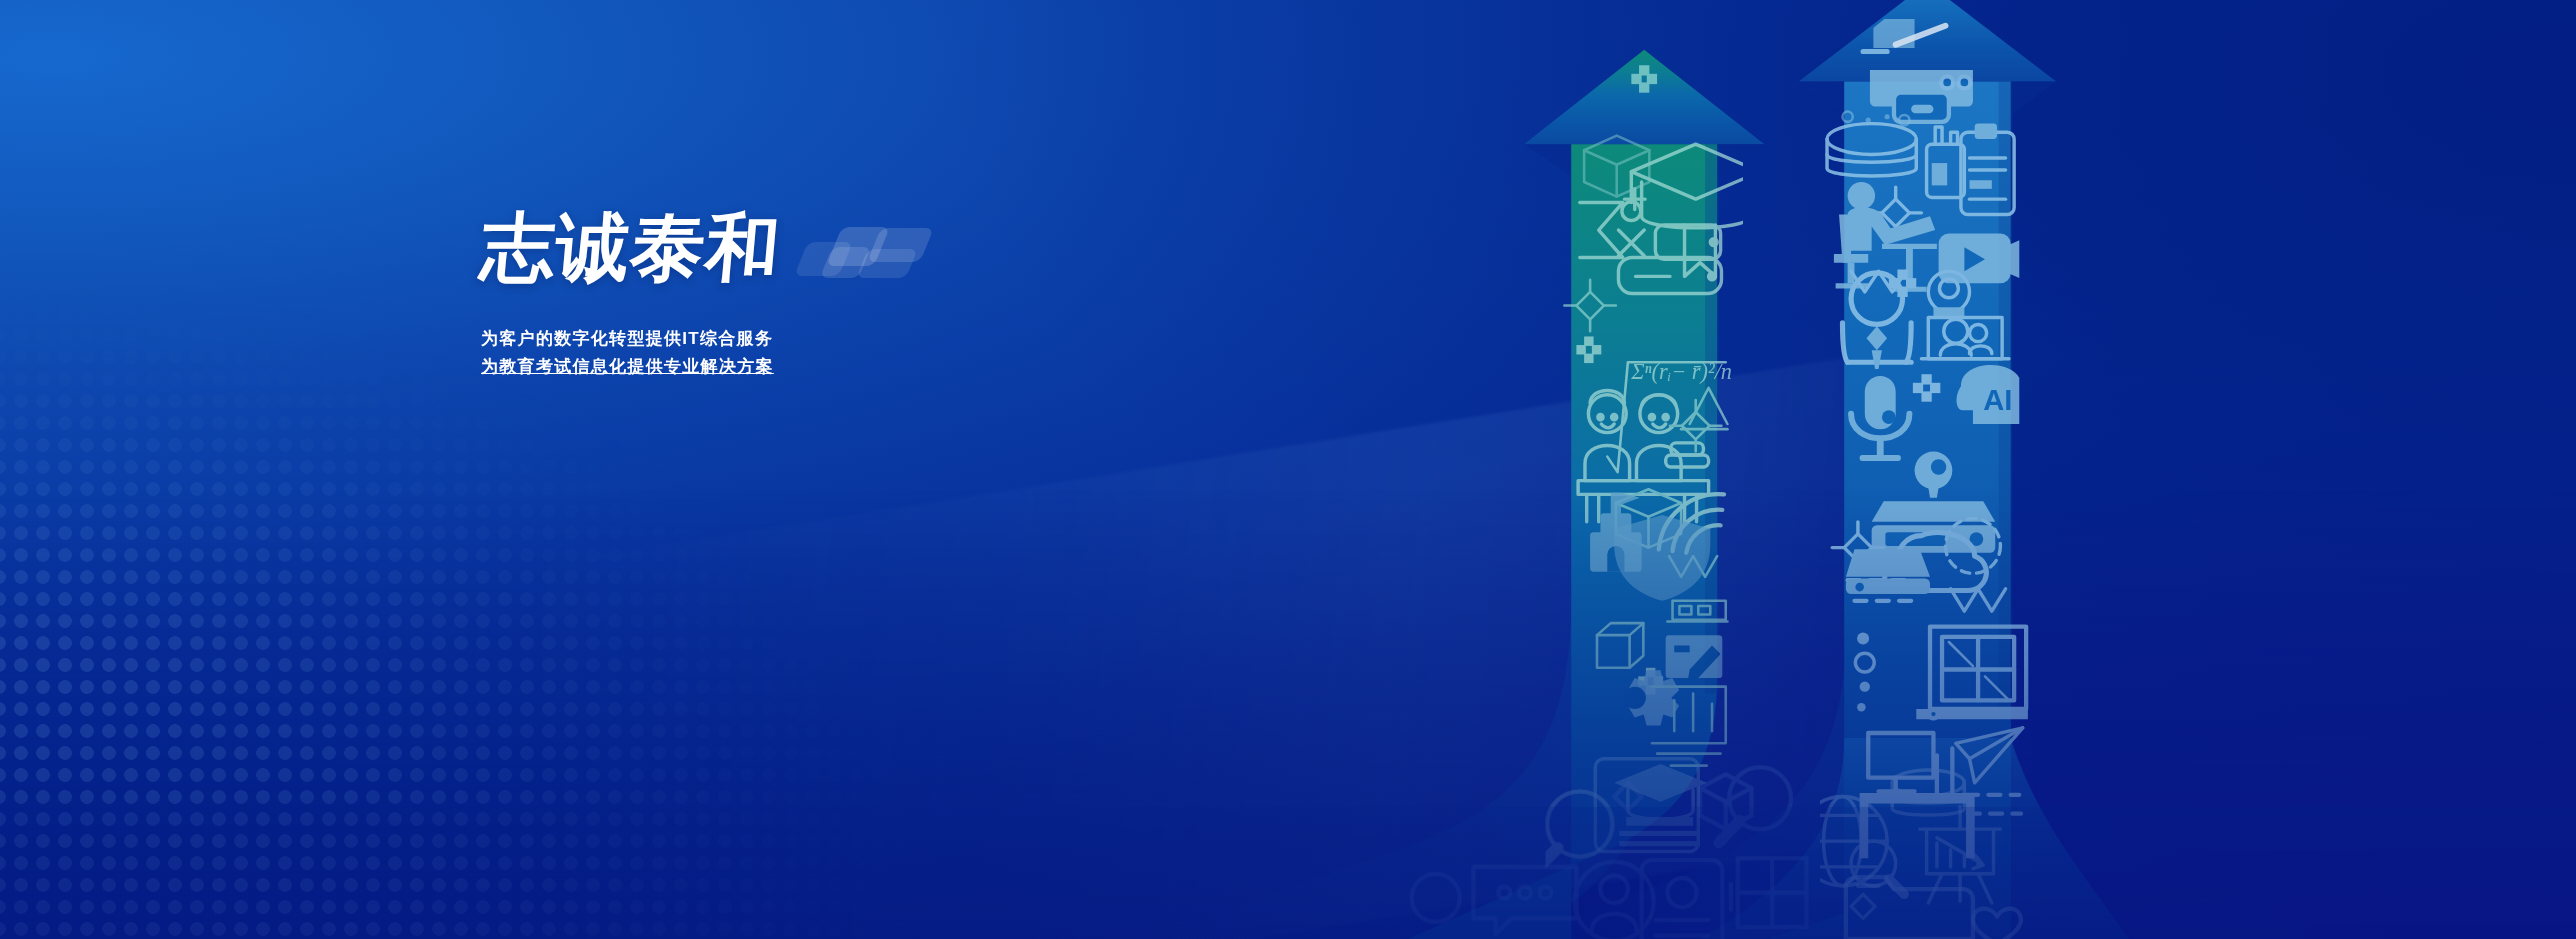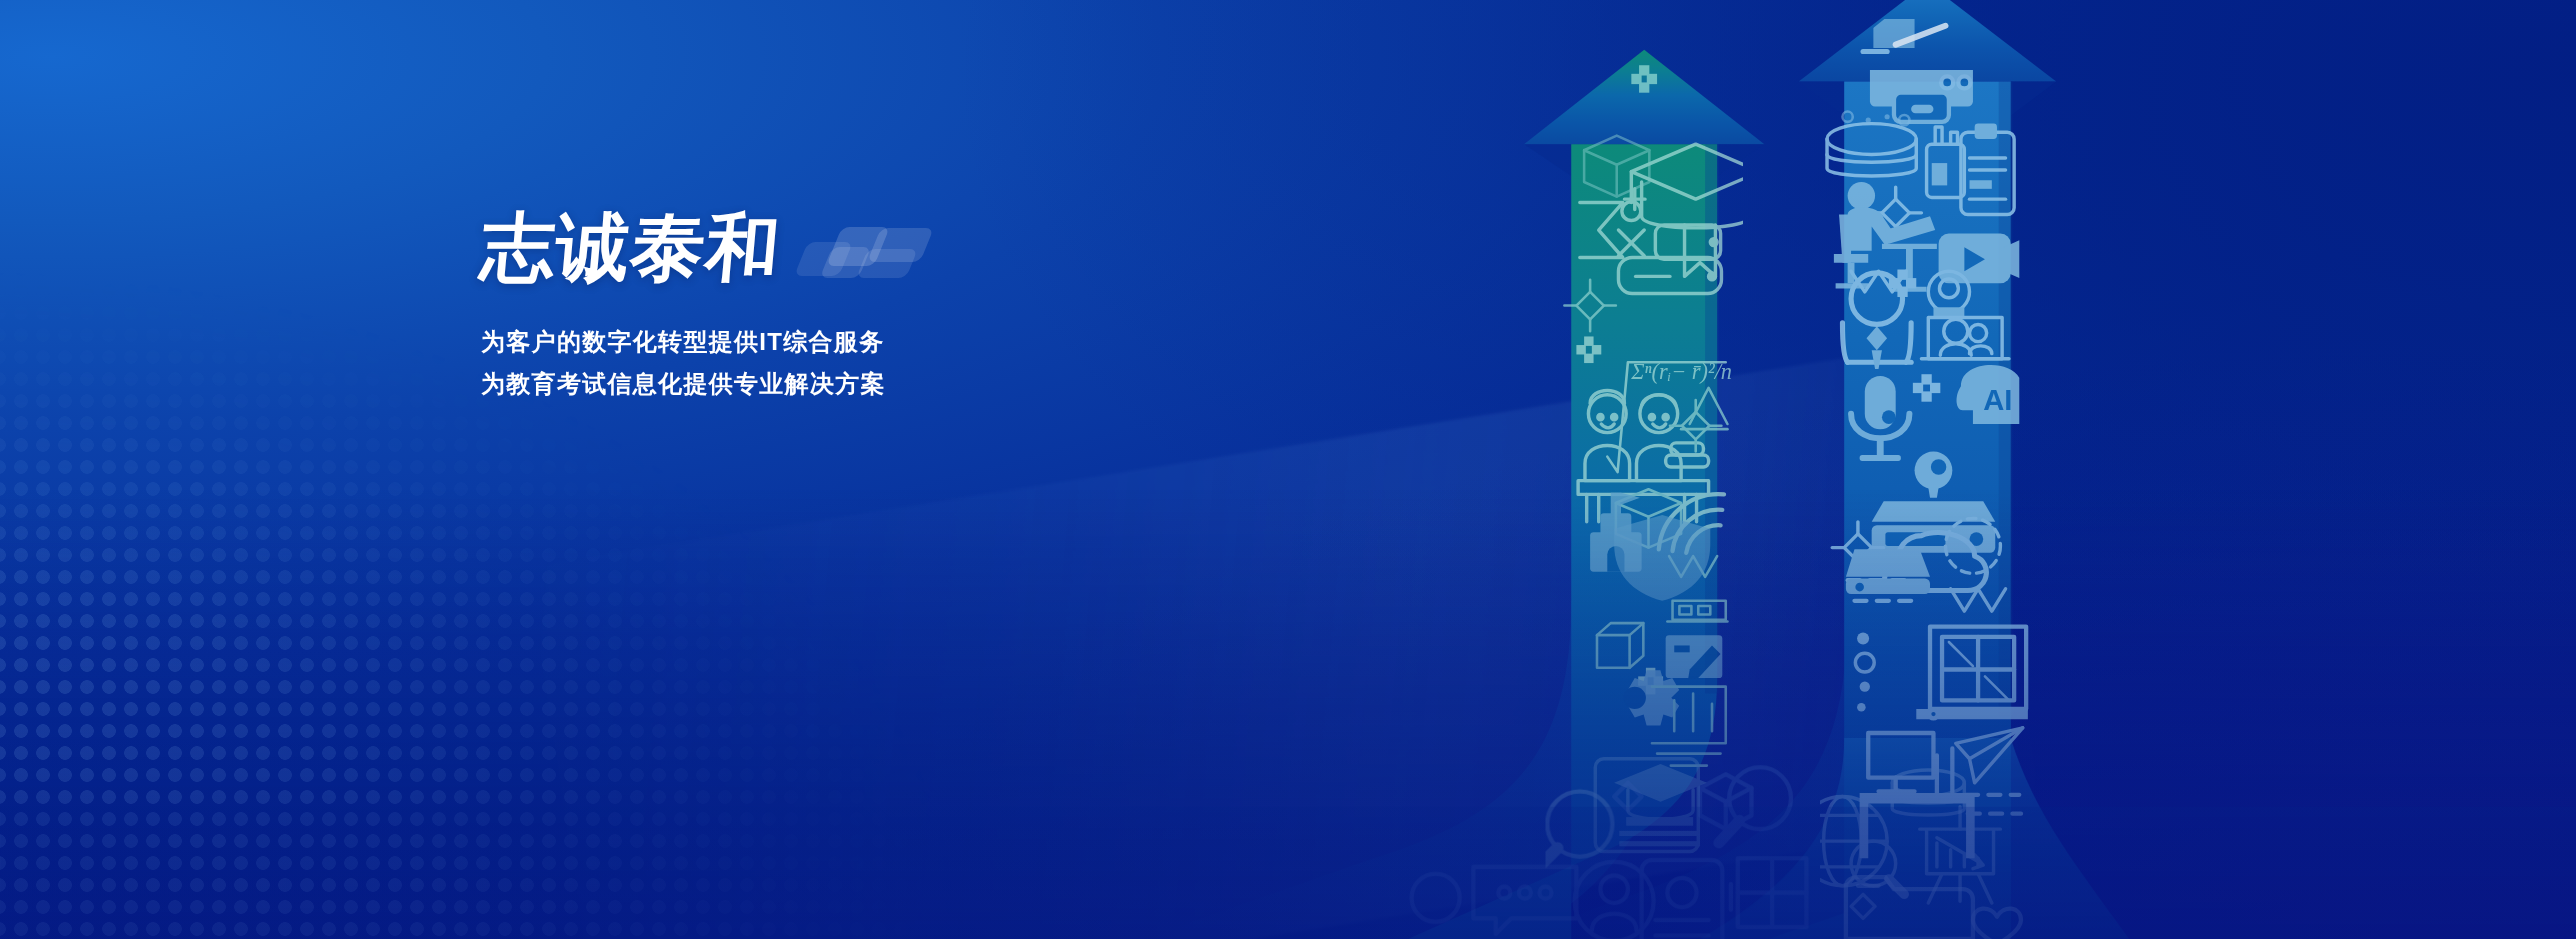--- a/index.html
+++ b/index.html
@@ -74,24 +74,24 @@
     transform:skewX(-22deg);
     background:rgba(255,255,255,0.14);
   }
   .bm1{left:1.7px;  top:17px; width:45px;height:34px; background:rgba(255,255,255,0.10)!important;}
   .bm2{left:34px; top:1.7px;  width:48px;height:39px; background:rgba(255,255,255,0.17)!important;}
   .bm3{left:26px; top:22px; width:39px;height:31px; background:rgba(255,255,255,0.13)!important;}
   .bm4{left:74px; top:3.4px;  width:53px;height:34px; background:rgba(255,255,255,0.14)!important;}
   .bm5{left:62px; top:24px; width:50px;height:29px; background:rgba(255,255,255,0.11)!important;}
   .tagline{margin-top:38px;}
   .tagline-line{
-    font-size:24px;line-height:1.0;font-weight:700;color:#ffffff;
+    font-size:17px;line-height:1.0;font-weight:700;color:#ffffff;
     letter-spacing:1.3px;white-space:nowrap;
   }
-  .tagline-line + .tagline-line{margin-top:18px;}
+  .tagline-line + .tagline-line{margin-top:11px;text-decoration:underline;}
   
   .arrows{position:absolute;inset:0;}
   .arrows svg{display:block;width:2576px;height:939px;}
 </style>
 </head>
 <body>
 
 <div id="stage">
 
   <div class="bg-base"></div>

